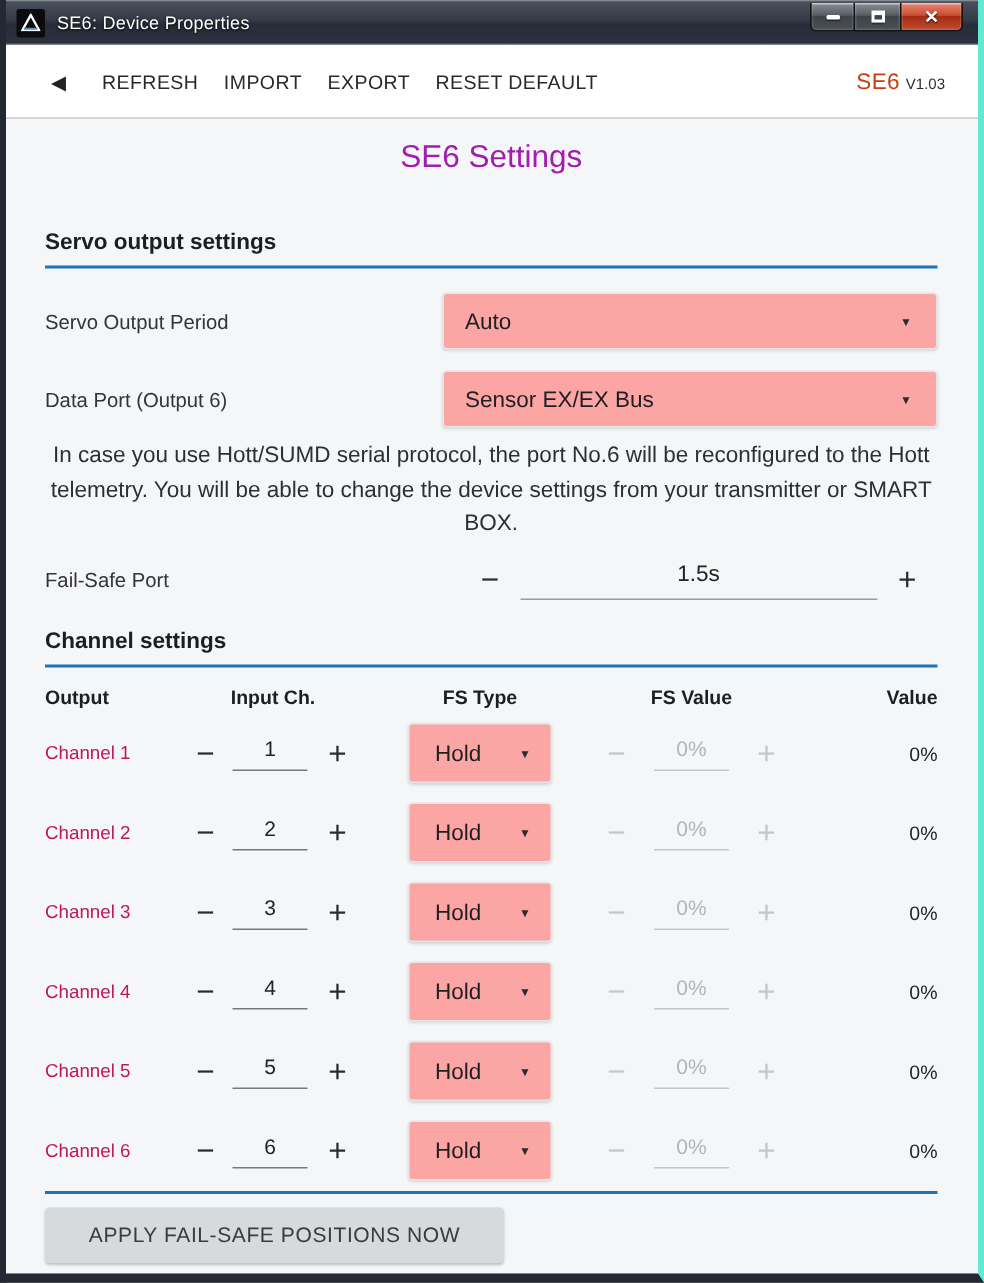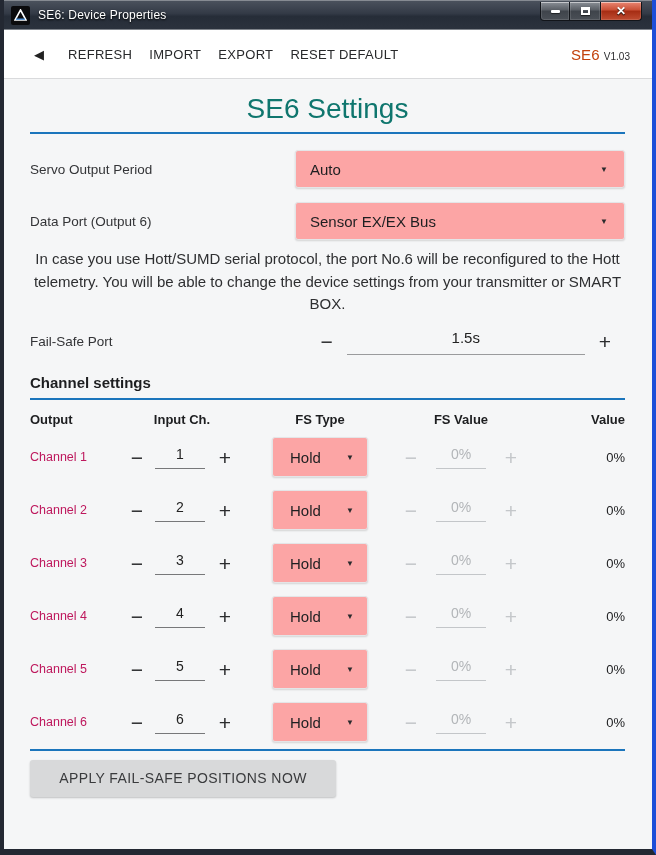--- a/index.html
+++ b/index.html
@@ -2,21 +2,21 @@
 <html><head>
 <meta charset="utf-8">
 <style>
   * { margin:0; padding:0; box-sizing:border-box; }
   html,body { width:656px; height:855px; }
   body { font-family:"Liberation Sans", sans-serif; background:#888; }
 
   .window{
     width:656px; height:855px; position:relative;
     background:#101318;
-    border-left:4px solid #232832; border-right:4px solid #1d4ed8; border-bottom:6px solid #232832;
+    border-left:4px solid #232832; border-right:4px solid #5eead4; border-bottom:6px solid #232832;
     box-shadow: inset 0 0 0 1px #05070a;
   }
 
   
   .titlebar{
     height:30px; display:flex; align-items:center;
     background:linear-gradient(180deg,#4a515c 0%, #333a46 45%, #262d38 55%, #2b323d 100%);
     border-top:1px solid #868b92; border-bottom:1px solid #7f848b;
     padding-left:7px; position:relative;
   }
@@ -46,21 +46,21 @@
     padding:0 22px 0 30px; border-bottom:1px solid #d9dadc;
   }
   .back-btn{ font-size:13px; color:#222; margin-right:24px; cursor:default; }
   .tb-item{ font-size:13px; font-weight:500; color:#28292b; letter-spacing:.3px; margin-right:17px; cursor:default; }
   .tb-right{ margin-left:auto; display:flex; align-items:baseline; }
   .tb-device{ font-size:15px; color:#c2410c; letter-spacing:.2px; }
   .tb-version{ font-size:10px; color:#2b2c2e; margin-left:4px; }
 
   
   .content{ height:770px; background:#f5f6f7; padding:0 27px 0 26px; overflow:hidden; }
-  .page-title{ margin-top:14px; text-align:center; font-size:28px; font-weight:400; color:#0f766e; }
+  .page-title{ margin-top:14px; text-align:center; font-size:21px; font-weight:400; color:#a21caf; }
 
   .section-heading{ margin-top:36px; font-size:15px; font-weight:bold; color:#1d1e20; }
   .section-heading.second{ margin-top:12px; }
   .rule{ height:2px; background:#1b75bc; margin-top:7px; }
 
   .form-row{ display:flex; align-items:center; }
   .form-row.r1{ margin-top:16px; }
   .form-row.r2{ margin-top:14px; }
   .form-label{ font-size:13.5px; color:#333437; }
 
@@ -143,20 +143,21 @@
     <span class="tb-right">
       <span class="tb-device">SE6</span>
       <span class="tb-version">V1.03</span>
     </span>
   </div>
 
   <div class="content">
 
     <div class="page-title">SE6 Settings</div>
 
+    <div class="section-heading">Servo output settings</div>
     <div class="rule"></div>
 
     <div class="form-row r1">
       <span class="form-label">Servo Output Period</span>
       <div class="select big-select">
         <span>Auto</span>
         <span class="caret">▼</span>
       </div>
     </div>
 

